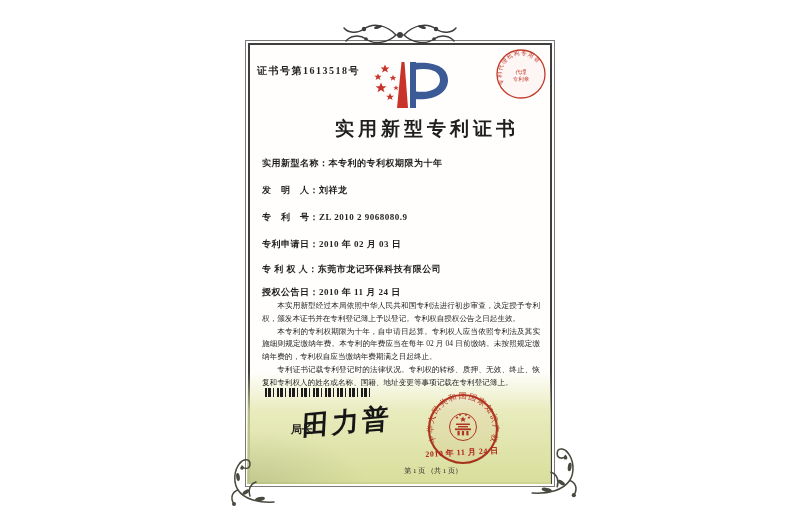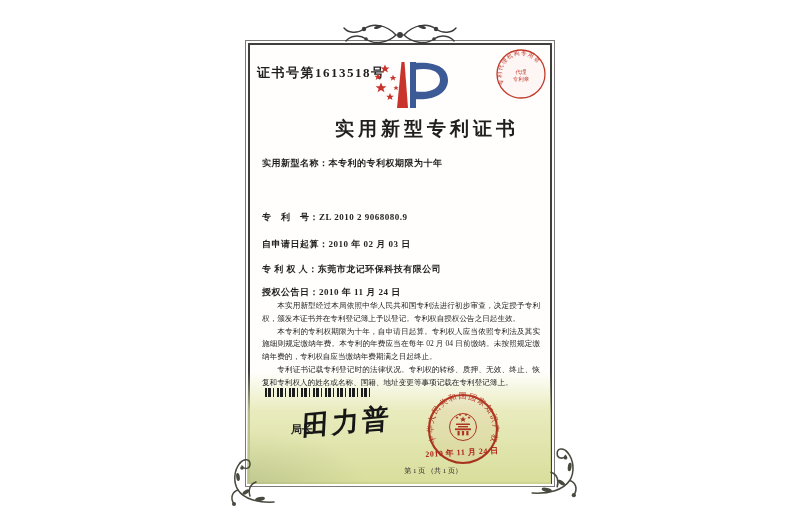--- a/index.html
+++ b/index.html
@@ -7,21 +7,21 @@
        font-family:"Liberation Serif","DejaVu Serif",serif;color:#1f1f1f;}
   .stage{position:relative;width:800px;height:524px;background:#ffffff;}
   .abs{position:absolute;}
   
   .frame-outer{left:245px;top:40px;width:308px;height:445px;border:1px solid #7a7a7a;background:#fffefc;}
   .frame-inner{left:2px;top:2px;right:2px;bottom:2px;position:absolute;border:2px solid #3f3f3f;}
   .grad{left:247px;top:372px;width:304px;height:112px;z-index:1;
         background:linear-gradient(to bottom,rgba(232,235,190,0) 0%,rgba(225,229,168,0.75) 35%,rgba(214,220,150,0.95) 100%);}
   .grad2{left:247px;top:430px;width:120px;height:54px;z-index:1;
         background:radial-gradient(ellipse at 0% 100%,rgba(150,160,120,0.35),rgba(150,160,120,0) 70%);}
-  .certno{left:257px;top:64px;font-size:13px;font-weight:600;letter-spacing:1.5px;z-index:2;}
+  .certno{left:257px;top:64px;font-size:10px;font-weight:600;letter-spacing:1.5px;z-index:2;}
   .title{left:245px;top:116px;width:364px;text-align:center;font-size:19px;font-weight:bold;letter-spacing:4px;z-index:2;}
   .fieldrow{left:262px;width:285px;font-size:9px;font-weight:600;letter-spacing:0.5px;z-index:2;white-space:nowrap;}
   .paras{left:262px;top:300px;width:278px;z-index:2;}
   .paras p{margin:0;font-size:7.6px;line-height:12.8px;text-indent:2em;text-align:justify;font-weight:400;}
   .barcode{left:265px;top:388px;width:105px;height:9px;z-index:2;
         background:repeating-linear-gradient(90deg,#1c1c1c 0 2px,transparent 2px 3px,#1c1c1c 3px 6px,transparent 6px 8px,#1c1c1c 8px 9px,transparent 9px 12px);}
   .director{left:283px;top:422px;font-size:11px;font-weight:600;z-index:2;margin-left:8px;}
   .signature{left:302px;top:404px;font-size:27px;font-weight:bold;z-index:2;
         transform:rotate(-5deg) skewX(-8deg);letter-spacing:3px;color:#161616;}
   .sealbox{left:425px;top:391px;width:76px;height:76px;z-index:3;mix-blend-mode:multiply;}
@@ -92,25 +92,28 @@
     </text>
     <text x="27" y="26.5" text-anchor="middle" font-size="5.5" fill="#c13b2c">代理</text>
     <text x="27" y="33.5" text-anchor="middle" font-size="5.5" fill="#c13b2c">专利章</text>
   </svg>
 
   <div class="abs title">实用新型专利证书</div>
 
   <div class="abs fieldrow" style="top:157px">
     <span>实用新型名称：</span><span>本专利的专利权期限为十年</span>
   </div>
+  <div class="abs fieldrow" style="top:184px">
+    <span>发　明　人：</span><span>刘祥龙</span>
+  </div>
   <div class="abs fieldrow" style="top:211px">
     <span>专　利　号：</span><span>ZL 2010 2 9068080.9</span>
   </div>
   <div class="abs fieldrow" style="top:238px">
-    <span>自申请日起算：</span><span>2010 年 02 月 03 日</span>
+    <span>专利申请日：</span><span>2010 年 02 月 03 日</span>
   </div>
   <div class="abs fieldrow" style="top:263px">
     <span>专 利 权 人：</span><span>东莞市龙记环保科技有限公司</span>
   </div>
   <div class="abs fieldrow" style="top:286px">
     <span>授权公告日：</span><span>2010 年 11 月 24 日</span>
   </div>
 
   <div class="abs paras">
     <p>本实用新型经过本局依照中华人民共和国专利法进行初步审查，决定授予专利权，颁发本证书并在专利登记簿上予以登记。专利权自授权公告之日起生效。</p>

